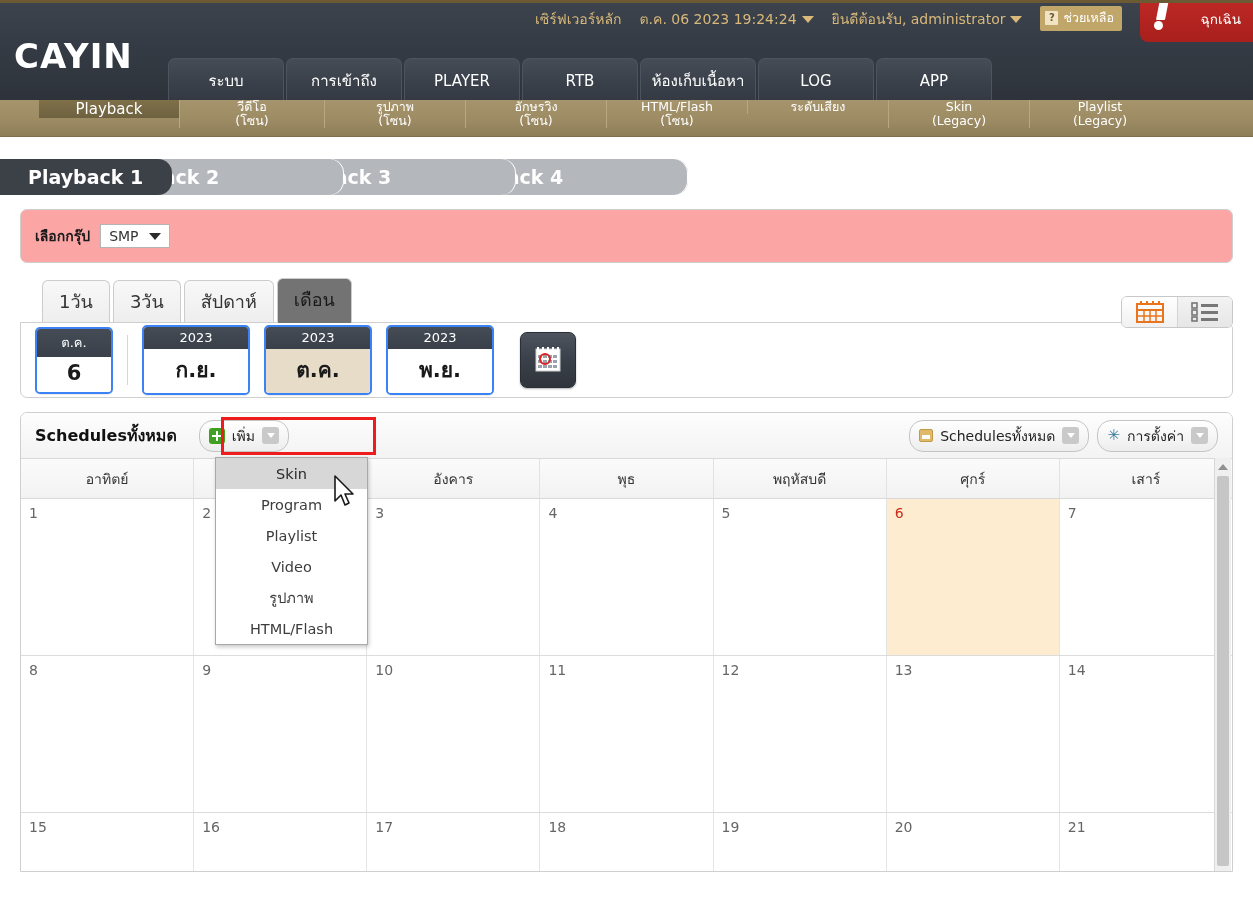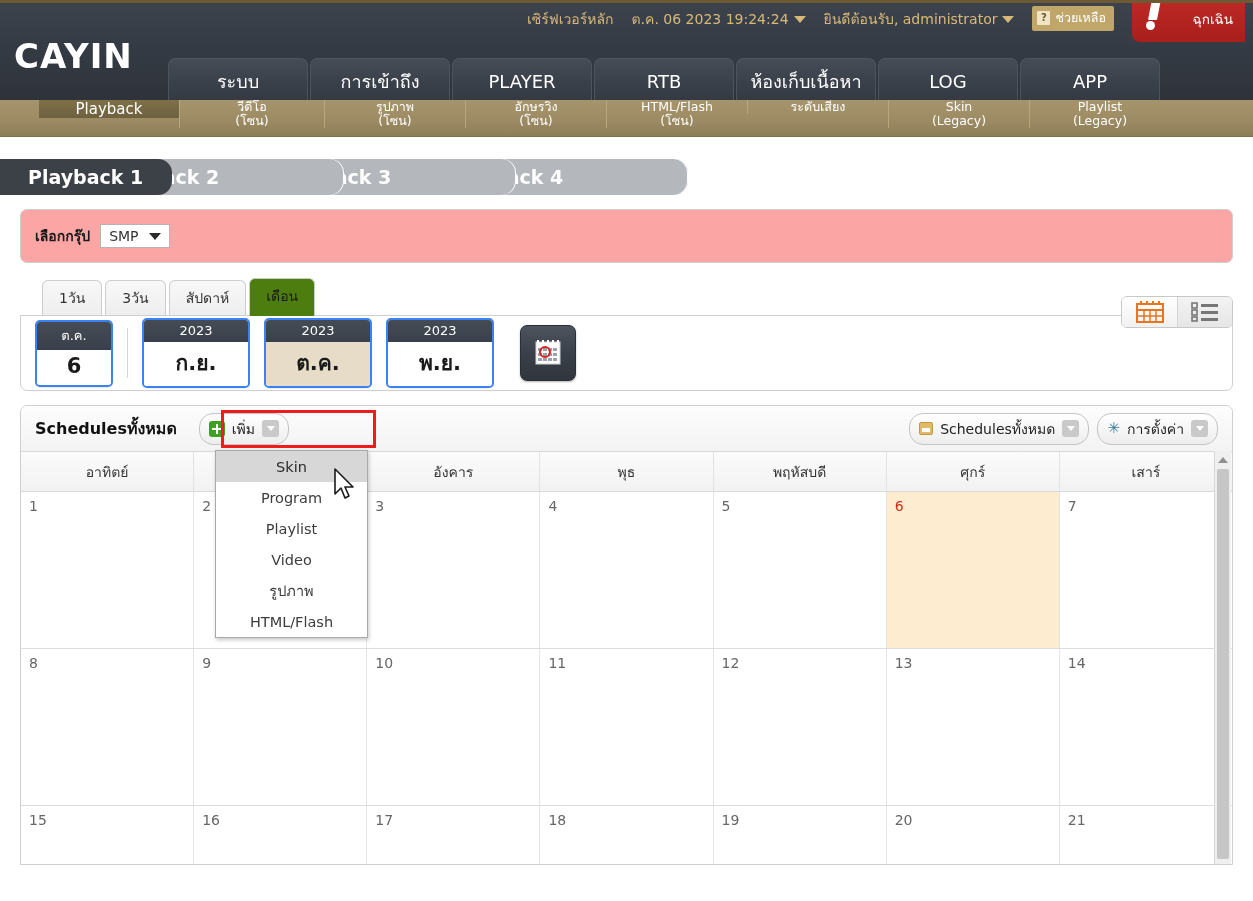--- a/index.html
+++ b/index.html
@@ -15,21 +15,21 @@
   .topbar {
     position: relative;
     width: 1253px; height: 100px;
     background: linear-gradient(180deg, #3c434c 0%, #353b44 45%, #2e333b 100%);
     border-top: 3px solid #6b5a33;
     overflow: hidden;
   }
   .topbar-strip {
     position: absolute; top: 0; left: 0; right: 0; height: 31px;
     display: flex; align-items: center; justify-content: flex-end;
-    gap: 18px; padding-right: 8px;
+    gap: 18px; padding-right: 0;
   }
   .hdr-text {
     color: #d9b97a; font-size: 14px; white-space: nowrap;
   }
   .hdr-text.user { color: #d9b97a; }
   .caret-dn {
     display: inline-block; width: 0; height: 0; margin-left: 5px;
     border-left: 6px solid transparent; border-right: 6px solid transparent;
     border-top: 7px solid #d9b97a; vertical-align: middle;
   }
@@ -72,24 +72,24 @@
     font-size: 34px; font-weight: bold; letter-spacing: 1px;
     color: #ffffff; font-family: "DejaVu Sans", "Liberation Sans", sans-serif;
   }
 
   
   .mainnav {
     position: absolute; left: 168px; top: 55px;
     display: flex; gap: 2px; align-items: flex-end;
   }
   .mtab {
-    width: 140px; height: 45px;
+    width: 116px; height: 45px;
     background: linear-gradient(180deg, #454c56 0%, #3a404a 55%, #333841 100%);
     border-radius: 7px 7px 0 0;
-    color: #ffffff; font-size: 18px;
+    color: #ffffff; font-size: 15px;
     display: flex; align-items: center; justify-content: center;
     cursor: pointer; white-space: nowrap;
     border: 1px solid #4d545e; border-bottom: none;
   }
   .mtab.active {
     background: linear-gradient(180deg, #e0cda1 0%, #cdb582 60%, #c2a76f 100%);
     color: #2b2b2b; border-color: #d5c298;
   }
 
   
@@ -162,25 +162,25 @@
 
   
   .rangetabs {
     margin: 14px 0 0 42px; display: flex; align-items: flex-end; gap: 3px;
     position: relative; z-index: 3;
   }
   .rtab {
     background: linear-gradient(180deg, #f8f8f8 0%, #eeeeee 100%);
     border: 1px solid #cccccc; border-bottom: none;
     border-radius: 6px 6px 0 0;
-    padding: 6px 16px 6px 16px; font-size: 14px; color: #333;
+    padding: 6px 16px 6px 16px; font-size: 18px; color: #333;
     cursor: pointer; white-space: nowrap;
   }
   .rtab.active {
-    background: #4d7c0f; color: #1a1a1a; padding-bottom: 9px;
+    background: #737373; color: #1a1a1a; padding-bottom: 9px;
     position: relative; top: 1px;
   }
 
   
   .date-panel {
     margin: 0 20px 0 20px; background: #ffffff;
     border: 1px solid #cfcfcf; border-radius: 0 7px 7px 7px;
     height: 76px; display: flex; align-items: center; padding: 0 14px; gap: 14px;
     position: relative;
   }

